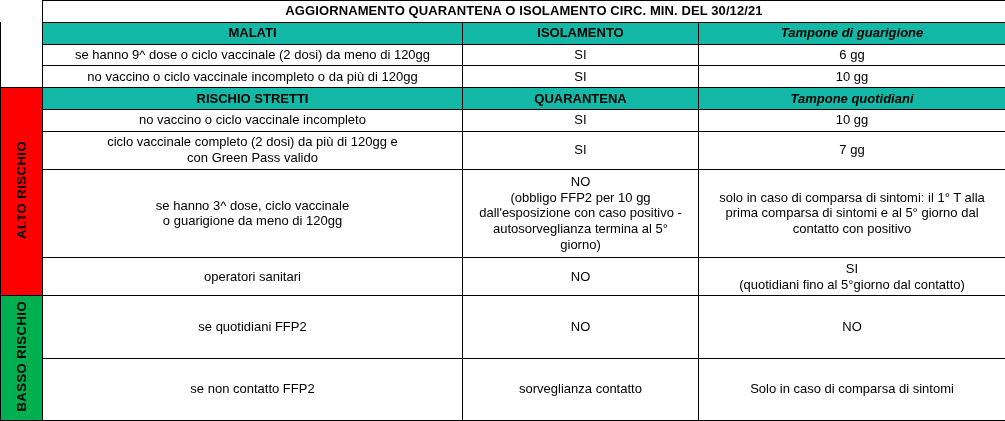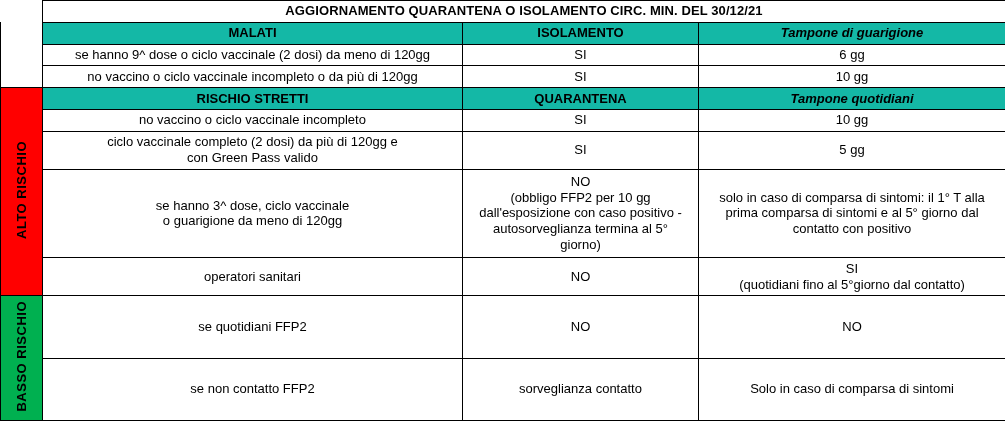--- a/index.html
+++ b/index.html
@@ -161,21 +161,21 @@
 
     <tr>
       <td>
             <span class="cell-text">ciclo vaccinale completo (2 dosi) da più di 120gg e
 con Green Pass valido</span>
           </td>
       <td>
             <span class="cell-text">SI</span>
           </td>
       <td>
-            <span class="cell-text">5 gg</span>
+            <span class="cell-text">7 gg</span>
           </td>
     </tr>
 
     <tr>
       <td>
             <span class="cell-text">se hanno 3^ dose, ciclo vaccinale
 o guarigione da meno di 120gg</span>
           </td>
       <td>
             <span class="cell-text">NO

